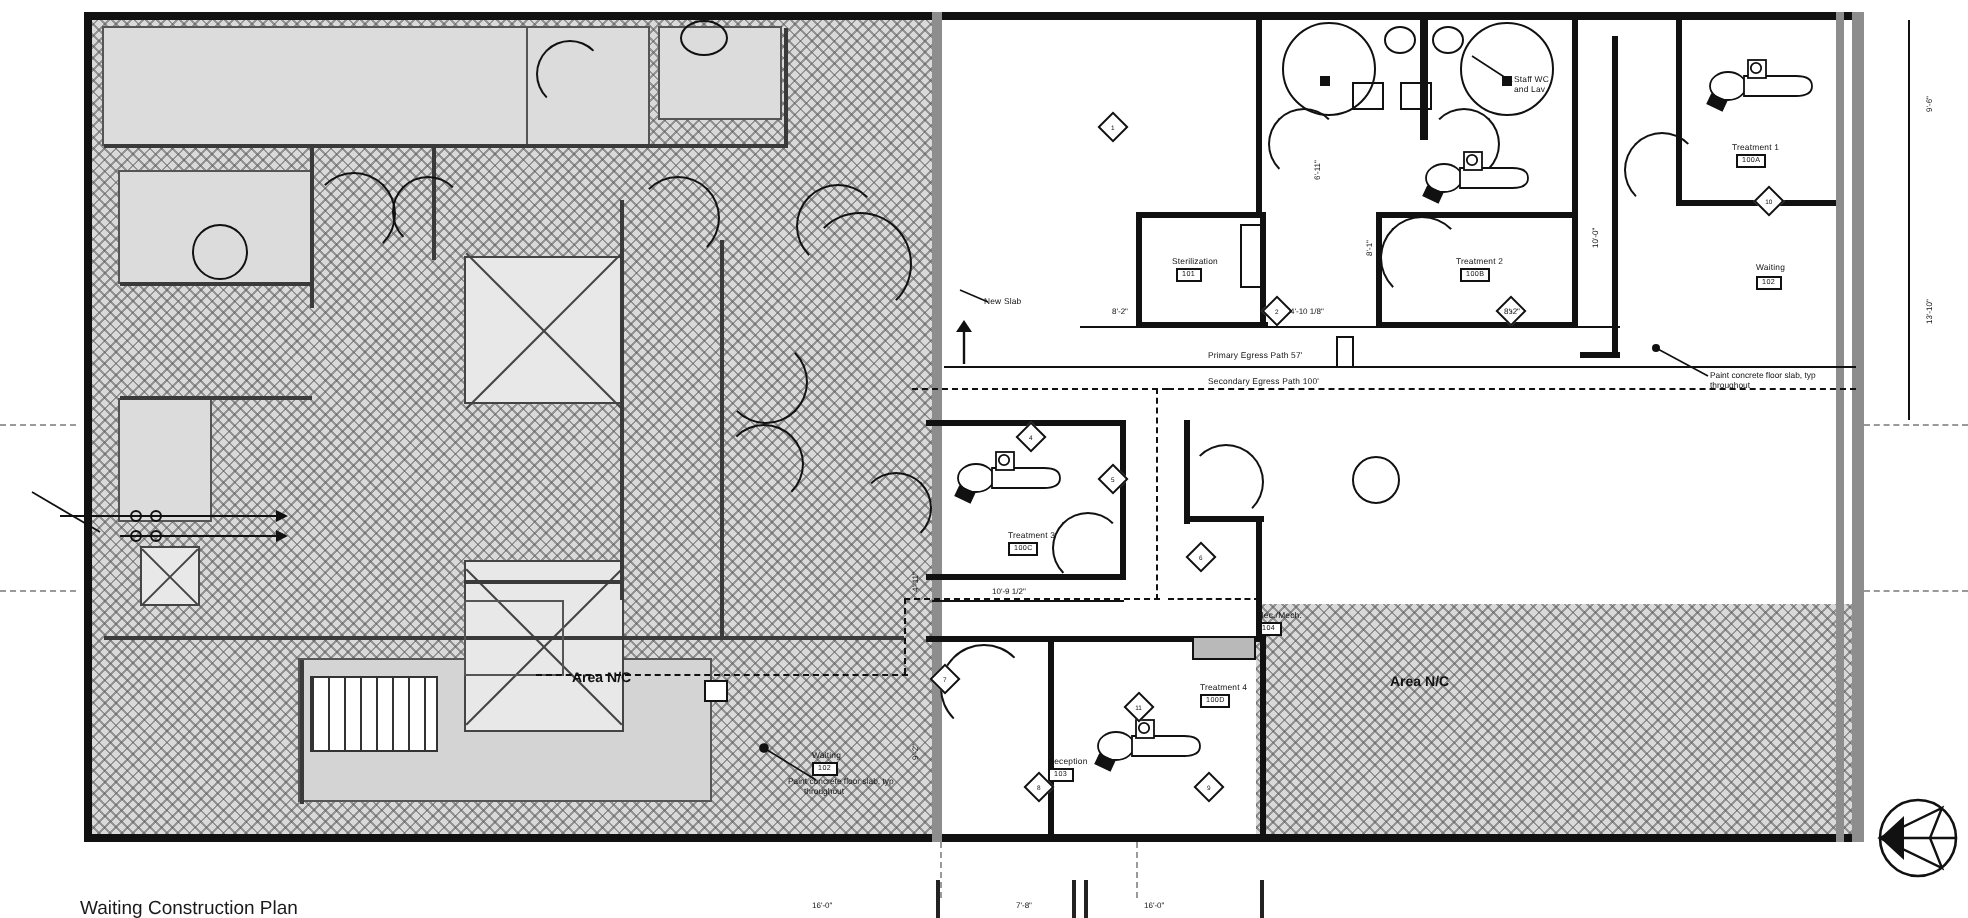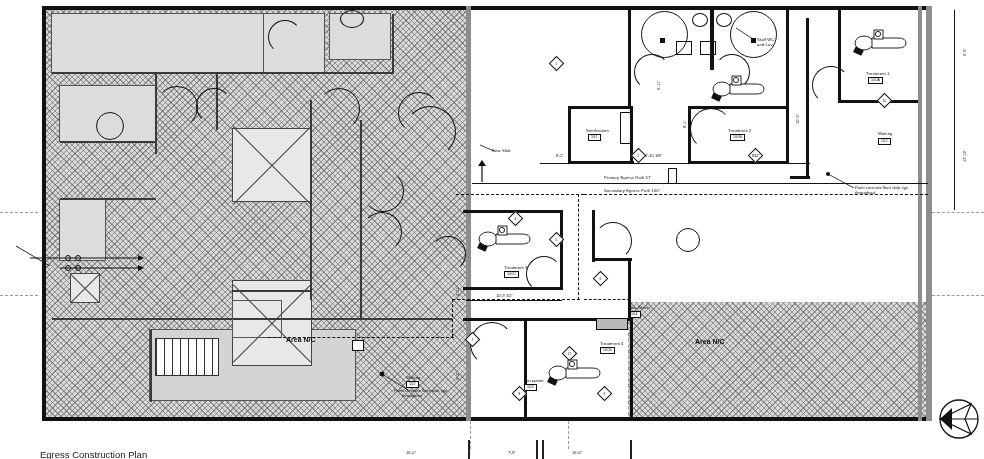--- a/index.html
+++ b/index.html
@@ -393,15 +393,15 @@
 
   <div class="abs" style="left:938px;top:398px;width:42px;height:42px;">
     <svg width="42" height="42">
       <circle cx="21" cy="21" r="19" fill="#fff" stroke="#111" stroke-width="1.3"></circle>
       <polygon points="2,21 33,6 27,21 33,36" fill="#fff" stroke="#111" stroke-width="1.2"></polygon>
       <line x1="2" y1="21" x2="40" y2="21" stroke="#111" stroke-width="1.2"></line>
       <polygon points="2,21 14,10 14,32" fill="#111"></polygon>
     </svg>
   </div>
 
-  <div class="abs title" style="left:40px;top:449px;">Egress Construction Plan</div>
+  <div class="abs title" style="left:40px;top:449px;">Waiting Construction Plan</div>
 
 </div>
 
 </body></html>

